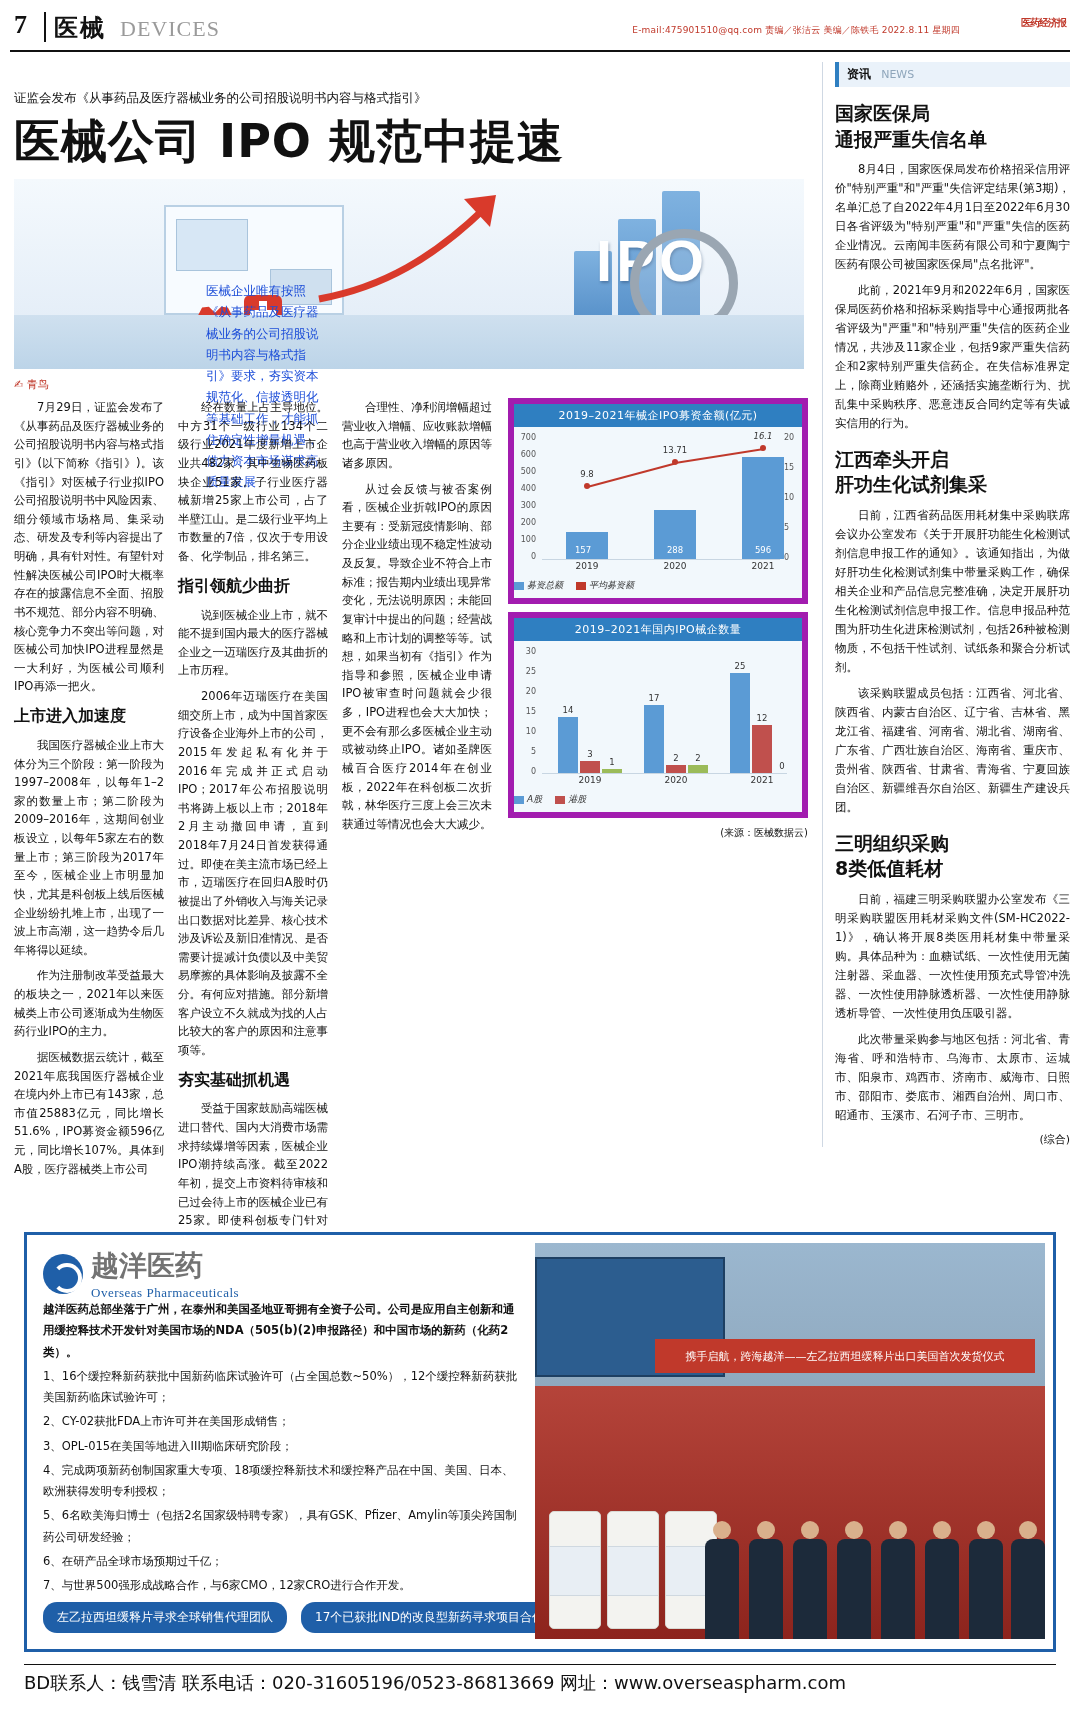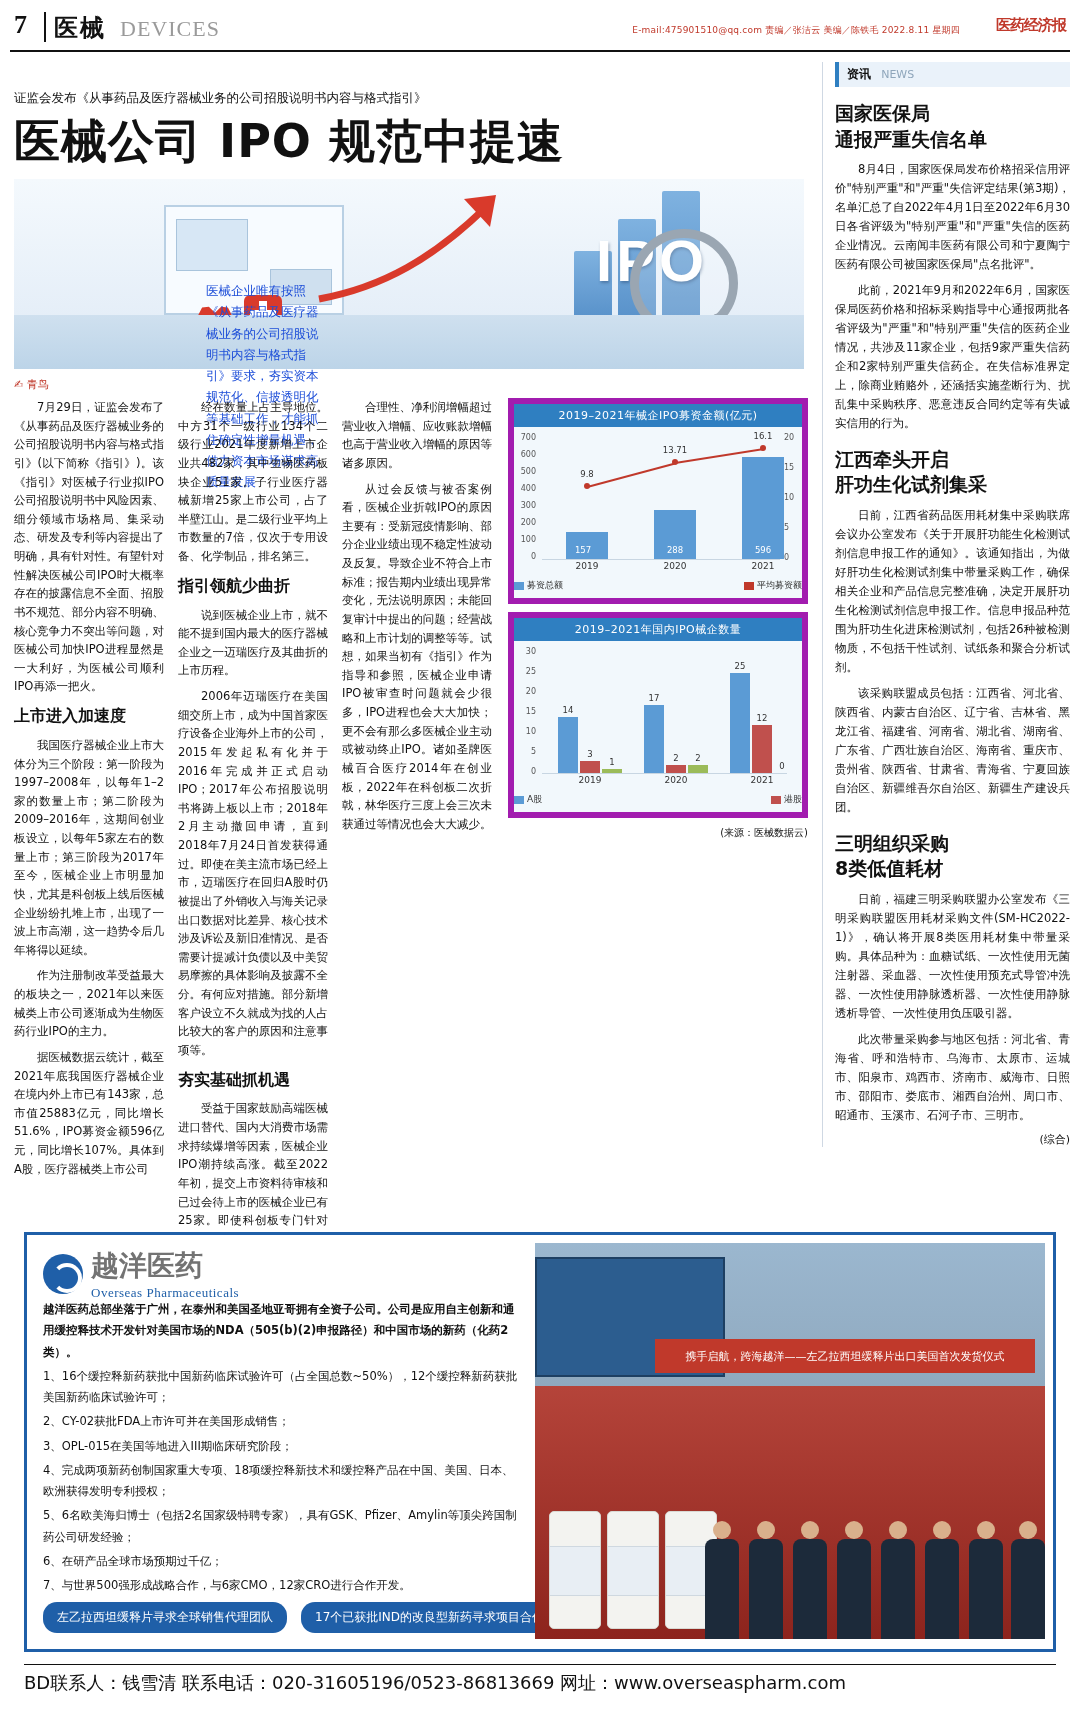--- a/index.html
+++ b/index.html
@@ -14,21 +14,21 @@
   }
   .page { position:relative; width:1080px; height:1722px; }
 
   
   .masthead { position:absolute; left:10px; top:8px; width:1060px; height:44px; border-bottom:2px solid #111; }
   .mh-num { position:absolute; left:4px; top:2px; font-size:26px; font-weight:bold; color:#111; font-family:"Liberation Serif",serif; }
   .mh-bar { position:absolute; left:34px; top:4px; width:2px; height:30px; background:#111; }
   .mh-cn { position:absolute; left:44px; top:4px; font-size:24px; font-weight:bold; letter-spacing:2px; }
   .mh-en { position:absolute; left:110px; top:8px; font-size:22px; color:#9a9a9a; letter-spacing:1px; font-family:"Liberation Serif",serif; }
   .mh-credit { position:absolute; right:110px; top:16px; font-size:9px; color:#c0392b; letter-spacing:0.2px; white-space:nowrap; }
-  .mh-logo { position:absolute; right:4px; top:8px; font-size:15px; font-weight:bold; color:#c0392b; font-family:Liberation Sans, sans-serif; letter-spacing:-1px; }
+  .mh-logo { position:absolute; right:4px; top:8px; font-size:10px; font-weight:bold; color:#c0392b; font-family:Liberation Sans, sans-serif; letter-spacing:-1px; }
 
   
   .main-col { position:absolute; left:10px; top:62px; width:800px; }
   .side-col { position:absolute; left:822px; top:62px; width:248px; padding-left:12px; border-left:1px solid #cfd8e3; }
 
   .kicker { font-size:12.5px; color:#111; margin:28px 0 2px 4px; font-family:"DejaVu Sans",sans-serif; }
   .headline {
     font-size:46px; font-weight:bold; letter-spacing:1px; margin:4px 0 6px 4px;
     font-family:"DejaVu Sans",sans-serif;
   }
@@ -62,21 +62,21 @@
   .cols3 { position:relative; margin-top:6px; }
   .col { position:absolute; top:0; font-size:11.5px; line-height:1.62; text-align:justify; color:#111; }
   .col p { margin:0 0 7px 0; text-indent:2em; }
   .subhead { font-size:16px; font-weight:bold; margin:10px 0 6px 0; text-indent:0 !important; }
 
   
   .chart-wrap { position:absolute; left:498px; top:0; width:300px; }
   .chart { border:6px solid #a21caf; background:#f2f8fc; margin-bottom:8px; }
   .chart-title { background:#2f7fc1; color:#fff; font-size:11px; text-align:center; padding:4px 0; letter-spacing:.5px; }
   .chart-body { position:relative; height:150px; padding:6px 6px 2px 6px; }
-  .chart-legend { display:flex; justify-content:space-between; gap:24px; font-size:9px; color:#333; padding:2px 0 6px; }
+  .chart-legend { display:flex; justify-content:flex-start; gap:13px; font-size:9px; color:#333; padding:2px 0 6px;font-style:italic; }
   .lg-sw { display:inline-block; width:10px; height:8px; margin-right:3px; vertical-align:middle; }
   .src { font-size:10px; text-align:right; color:#111; margin-top:2px; }
 
   .axis-line { position:absolute; background:#c8d6e2; }
   .ytick { position:absolute; font-size:8px; color:#555; text-align:right; width:22px; }
   .xtick { position:absolute; font-size:9px; color:#333; text-align:center; }
   .bar { position:absolute; background:#5b9bd5; }
   .bar.alt { background:#c0504d; }
   .bar.alt2 { background:#9bbb59; }
   .bar-lbl { position:absolute; font-size:8.5px; color:#333; text-align:center; }
@@ -213,21 +213,21 @@
             <div class="bar-lbl" style="left:140px; bottom:22px; width:42px; color:#fff;">288</div>
             <div class="bar-lbl" style="left:228px; bottom:22px; width:42px; color:#fff;">596</div>
 
             <div class="ln" style="left:73px; top:59px; width:90px; transform:rotate(-15deg);"></div>
             <div class="ln" style="left:161px; top:35px; width:90px; transform:rotate(-9deg);"></div>
             <div class="dot" style="left:70px; top:56px;"></div>
             <div class="dot" style="left:158px; top:32px;"></div>
             <div class="dot" style="left:246px; top:18px;"></div>
             <div class="bar-lbl" style="left:50px;  top:42px; width:46px;">9.8</div>
             <div class="bar-lbl" style="left:138px; top:18px; width:46px;">13.71</div>
-            <div class="bar-lbl" style="left:226px; top:4px;  width:46px;">16.1</div>
+            <div class="bar-lbl" style="left:226px; top:4px;  width:46px;font-style:italic;">16.1</div>
 
             <div class="xtick" style="left:52px;  top:134px; width:42px;">2019</div>
             <div class="xtick" style="left:140px; top:134px; width:42px;">2020</div>
             <div class="xtick" style="left:228px; top:134px; width:42px;">2021</div>
           </div>
           <div class="chart-legend">
             <span><i class="lg-sw" style="background:#5b9bd5;"></i><span>募资总额</span></span>
             <span><i class="lg-sw" style="background:#c0392b;"></i><span>平均募资额</span></span>
           </div>
         </div>

